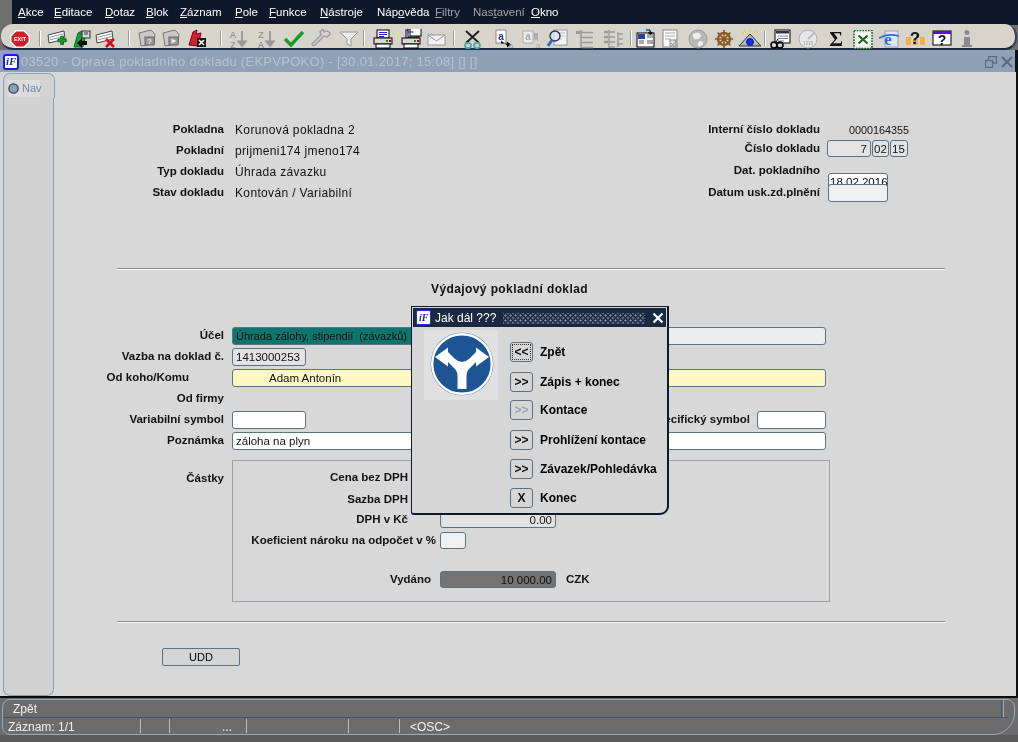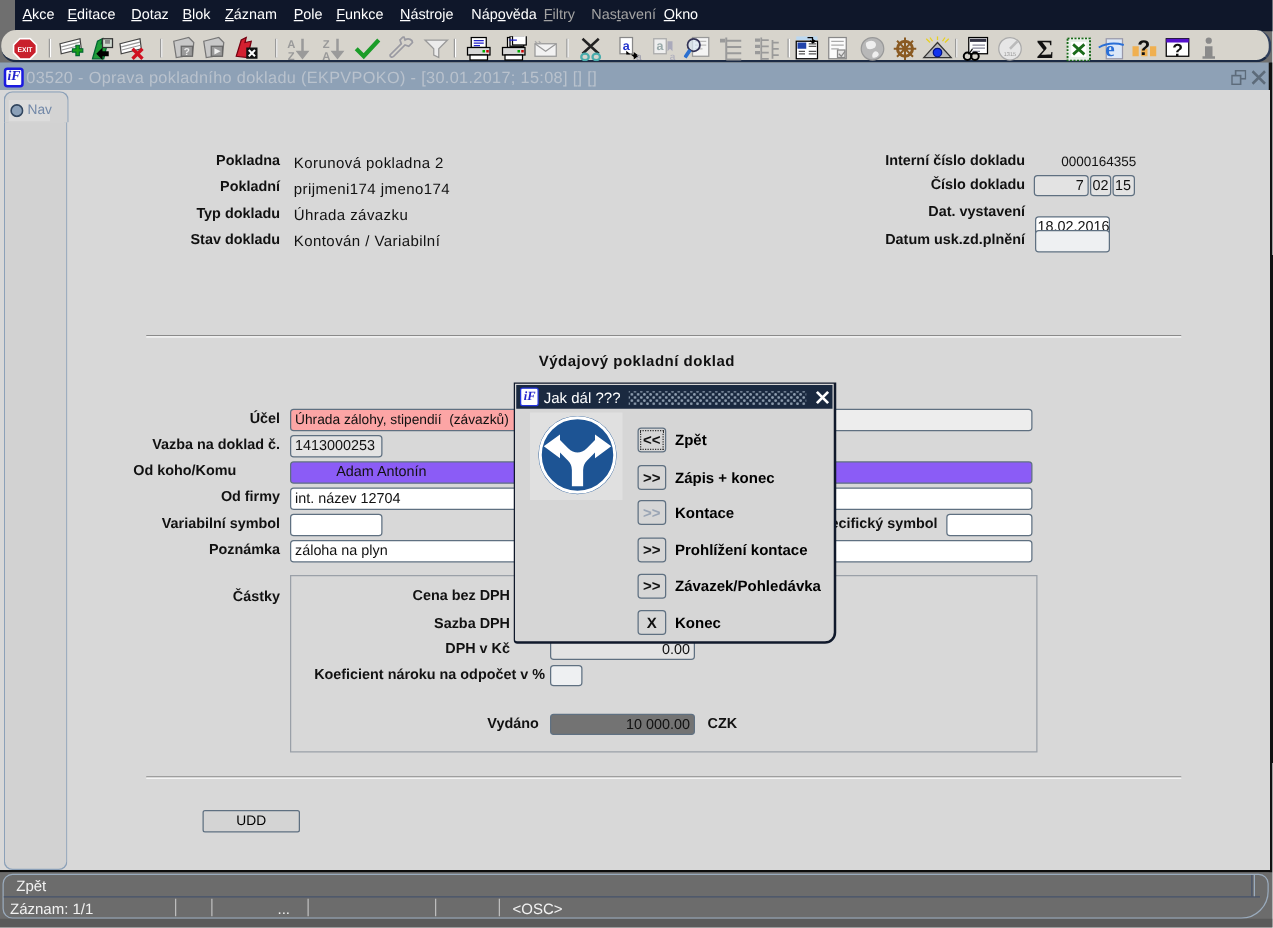--- a/index.html
+++ b/index.html
@@ -280,37 +280,36 @@
     <div class="val" style="left:235px;top:93px;">Úhrada závazku</div>
     <div class="lbl" style="right:792px;top:114px;">Stav dokladu</div>
     <div class="val" style="left:235px;top:114px;">Kontován / Variabilní</div>
 
     <div class="lbl" style="right:196px;top:51px;">Interní číslo dokladu</div>
     <div class="val" style="left:849px;top:52px;font-size:10.8px;letter-spacing:0;">0000164355</div>
     <div class="lbl" style="right:196px;top:70px;">Číslo dokladu</div>
     <div class="inp" style="left:827px;top:68px;width:44px;height:17px;background:#e3e3e3;text-align:right;">7</div>
     <div class="inp" style="left:872px;top:68px;width:17px;height:17px;background:#e3e3e3;padding:0 1px;">02</div>
     <div class="inp" style="left:890px;top:68px;width:18px;height:17px;background:#e3e3e3;padding:0 1px;">15</div>
-    <div class="lbl" style="right:196px;top:92px;">Dat. vystavení</div>
+    <div class="lbl" style="right:196px;top:92px;">Dat. pokladního</div>
     <div class="inp" style="left:828px;top:90px;width:60px;height:18px;background:#fff;padding:0 1px;font-size:11.5px;margin-top:11px;">18.02.2016</div>
     <div class="lbl" style="right:196px;top:114px;">Datum usk.zd.plnění</div>
     <div class="inp" style="left:828px;top:112px;width:60px;height:18px;background:#eef0f2;"></div>
 
     <div class="etch" style="left:117px;top:196px;width:828px;"></div>
     <div class="lbl" style="left:431px;top:210px;font-size:12px;letter-spacing:0.4px;">Výdajový pokladní doklad</div>
 
     <div class="lbl" style="right:792px;top:257px;">Účel</div>
-    <div class="inp" style="left:232px;top:255px;width:306px;height:18px;background:#fca5a5;font-size:11px;">Úhrada zálohy, stipendií  (závazků)</div>
+    <div class="inp" style="left:232px;top:255px;width:306px;height:18px;background:#0f766e;font-size:11px;">Úhrada zálohy, stipendií  (závazků)</div>
     <div class="inp" style="left:541px;top:255px;width:285px;height:18px;background:#ededed;"></div>
     <div class="lbl" style="right:792px;top:278px;">Vazba na doklad č.</div>
     <div class="inp" style="left:232px;top:276px;width:74px;height:18px;background:#e3e3e3;">1413000253</div>
     <div class="lbl" style="right:827px;top:299px;">Od koho/Komu</div>
-    <div class="inp" style="left:232px;top:297px;width:594px;height:18px;background:#8b5cf6;padding-left:36px;">Adam Antonín</div>
+    <div class="inp" style="left:232px;top:297px;width:594px;height:18px;background:#fef9c3;padding-left:36px;">Adam Antonín</div>
     <div class="lbl" style="right:792px;top:320px;">Od firmy</div>
-    <div class="inp" style="left:232px;top:318px;width:594px;height:18px;background:#fff;">int. název 12704</div>
     <div class="lbl" style="right:792px;top:341px;">Variabilní symbol</div>
     <div class="inp" style="left:232px;top:339px;width:74px;height:18px;background:#fff;"></div>
     <div class="lbl" style="right:266px;top:341px;">Specifický symbol</div>
     <div class="inp" style="left:757px;top:339px;width:69px;height:18px;background:#fff;"></div>
     <div class="lbl" style="right:792px;top:362px;">Poznámka</div>
     <div class="inp" style="left:232px;top:360px;width:594px;height:18px;background:#fff;">záloha na plyn</div>
 
     <div class="abs" style="left:232px;top:388px;width:596px;height:140px;border:1px solid #9aa0a8;"></div>
     <div class="lbl" style="right:792px;top:400px;">Částky</div>
     <div class="lbl" style="right:608px;top:399px;">Cena bez DPH</div>

